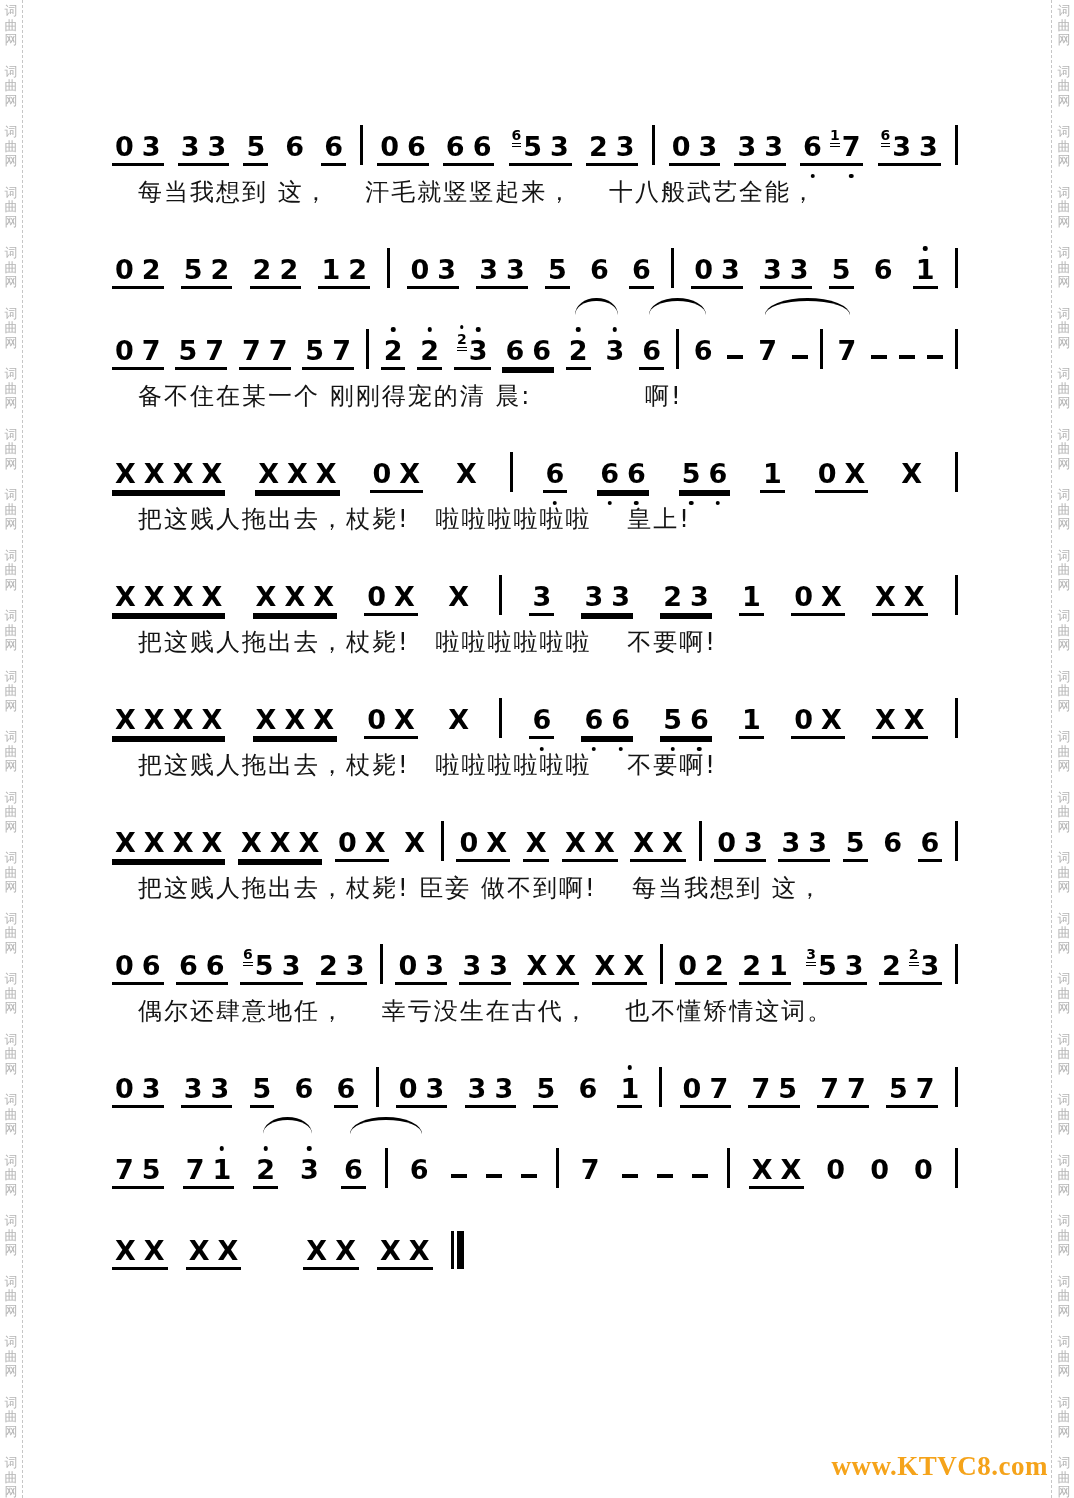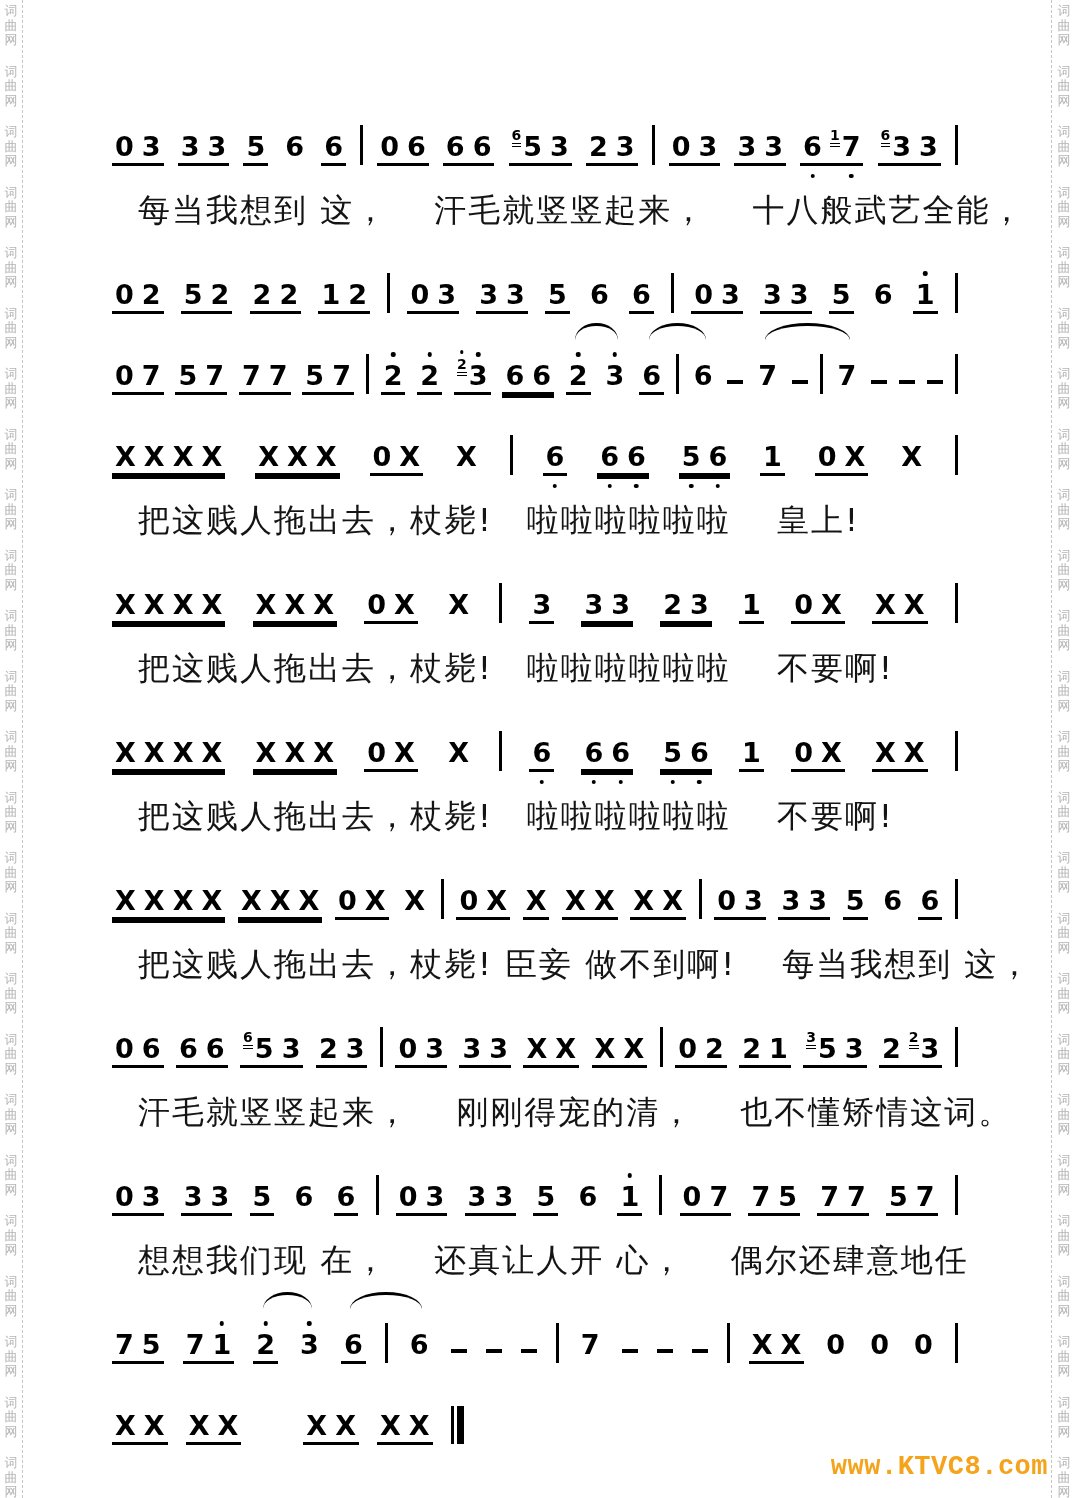--- a/index.html
+++ b/index.html
@@ -47,27 +47,27 @@
   .bar2{display:flex;gap:3px;align-items:flex-end;margin-bottom:1px;}
   .bar2 .thin{width:3px;height:38px;background:#000;}
   .bar2 .thick{width:7px;height:38px;background:#000;}
   .dash{width:16px;height:4px;background:#000;margin-bottom:11px;}
   .spc{width:26px;}
   .slur{
     position:absolute;top:2px;height:14px;
     border-top:3px solid #000;border-radius:50% 50% 0 0 / 100% 100% 0 0;
   }
   .lyrics{
-    font-size:32px;letter-spacing:2px;color:#141414;margin-top:23px;padding-left:26px;
+    font-size:24px;letter-spacing:2px;color:#141414;margin-top:10px;padding-left:26px;
     white-space:pre;font-family:"DejaVu Sans","Liberation Serif",serif;
   }
   .watermark{
     position:absolute;right:26px;bottom:16px;
     font-size:27px;font-weight:bold;letter-spacing:0.5px;
-    font-family:Liberation Mono, monospace;
+    font-family:Liberation Serif, serif;
   }
 </style>
 </head>
 <body>
 
 <div class="vline left"></div>
 <div class="vline right"></div>
 <div class="side-col left" id="side-left" style="color: rgb(181, 181, 181);">
     <div class="side-group">
       <div class="side-ch">词</div>
@@ -625,20 +625,21 @@
           </span>
         </div>
         <div class="dash tok"></div>
         <div class="dash tok"></div>
         <div class="dash tok"></div>
         <div class="bar tok"></div>
         <div class="slur" style="left: 463.423px; width: 42.2953px;"></div>
         <div class="slur" style="left: 536.735px; width: 57.1547px;"></div>
         <div class="slur" style="left: 652.766px; width: 85.0141px;"></div>
       </div>
+      <div class="lyrics">备不住在某一个 刚刚得宠的清 晨:　　　　 啊!</div>
     </div>
     <div class="line">
       <div class="notes">
         <div class="g b2">
           <span class="note tok">
             <span class="base">X</span>
           </span>
           <span class="note tok">
             <span class="base">X</span>
           </span>
@@ -1095,21 +1096,21 @@
           <span class="note tok">
             <span class="base">2</span>
           </span>
           <span class="note tok">
             <span class="grace"><span class="base">2</span></span>
             <span class="base">3</span>
           </span>
         </div>
         <div class="bar tok"></div>
       </div>
-      <div class="lyrics">汗毛就竖竖起来，　 刚刚得宠的清，　 也不懂矫情这词。</div>
+      <div class="lyrics">偶尔还肆意地任，　 幸亏没生在古代，　 也不懂矫情这词。</div>
     </div>
     <div class="line">
       <div class="notes">
         <div class="g b1">
           <span class="note tok">
             <span class="base">0</span>
           </span>
           <span class="note tok">
             <span class="base">3</span>
           </span>
@@ -1197,21 +1198,20 @@
         <div class="g b1">
           <span class="note tok">
             <span class="base">5</span>
           </span>
           <span class="note tok">
             <span class="base">7</span>
           </span>
         </div>
         <div class="bar tok"></div>
       </div>
-      <div class="lyrics">想想我们现 在，　 还真让人开 心，　 偶尔还肆意地任</div>
     </div>
     <div class="line">
       <div class="notes">
         <div class="g b1">
           <span class="note tok">
             <span class="base">7</span>
           </span>
           <span class="note tok">
             <span class="base">5</span>
           </span>

